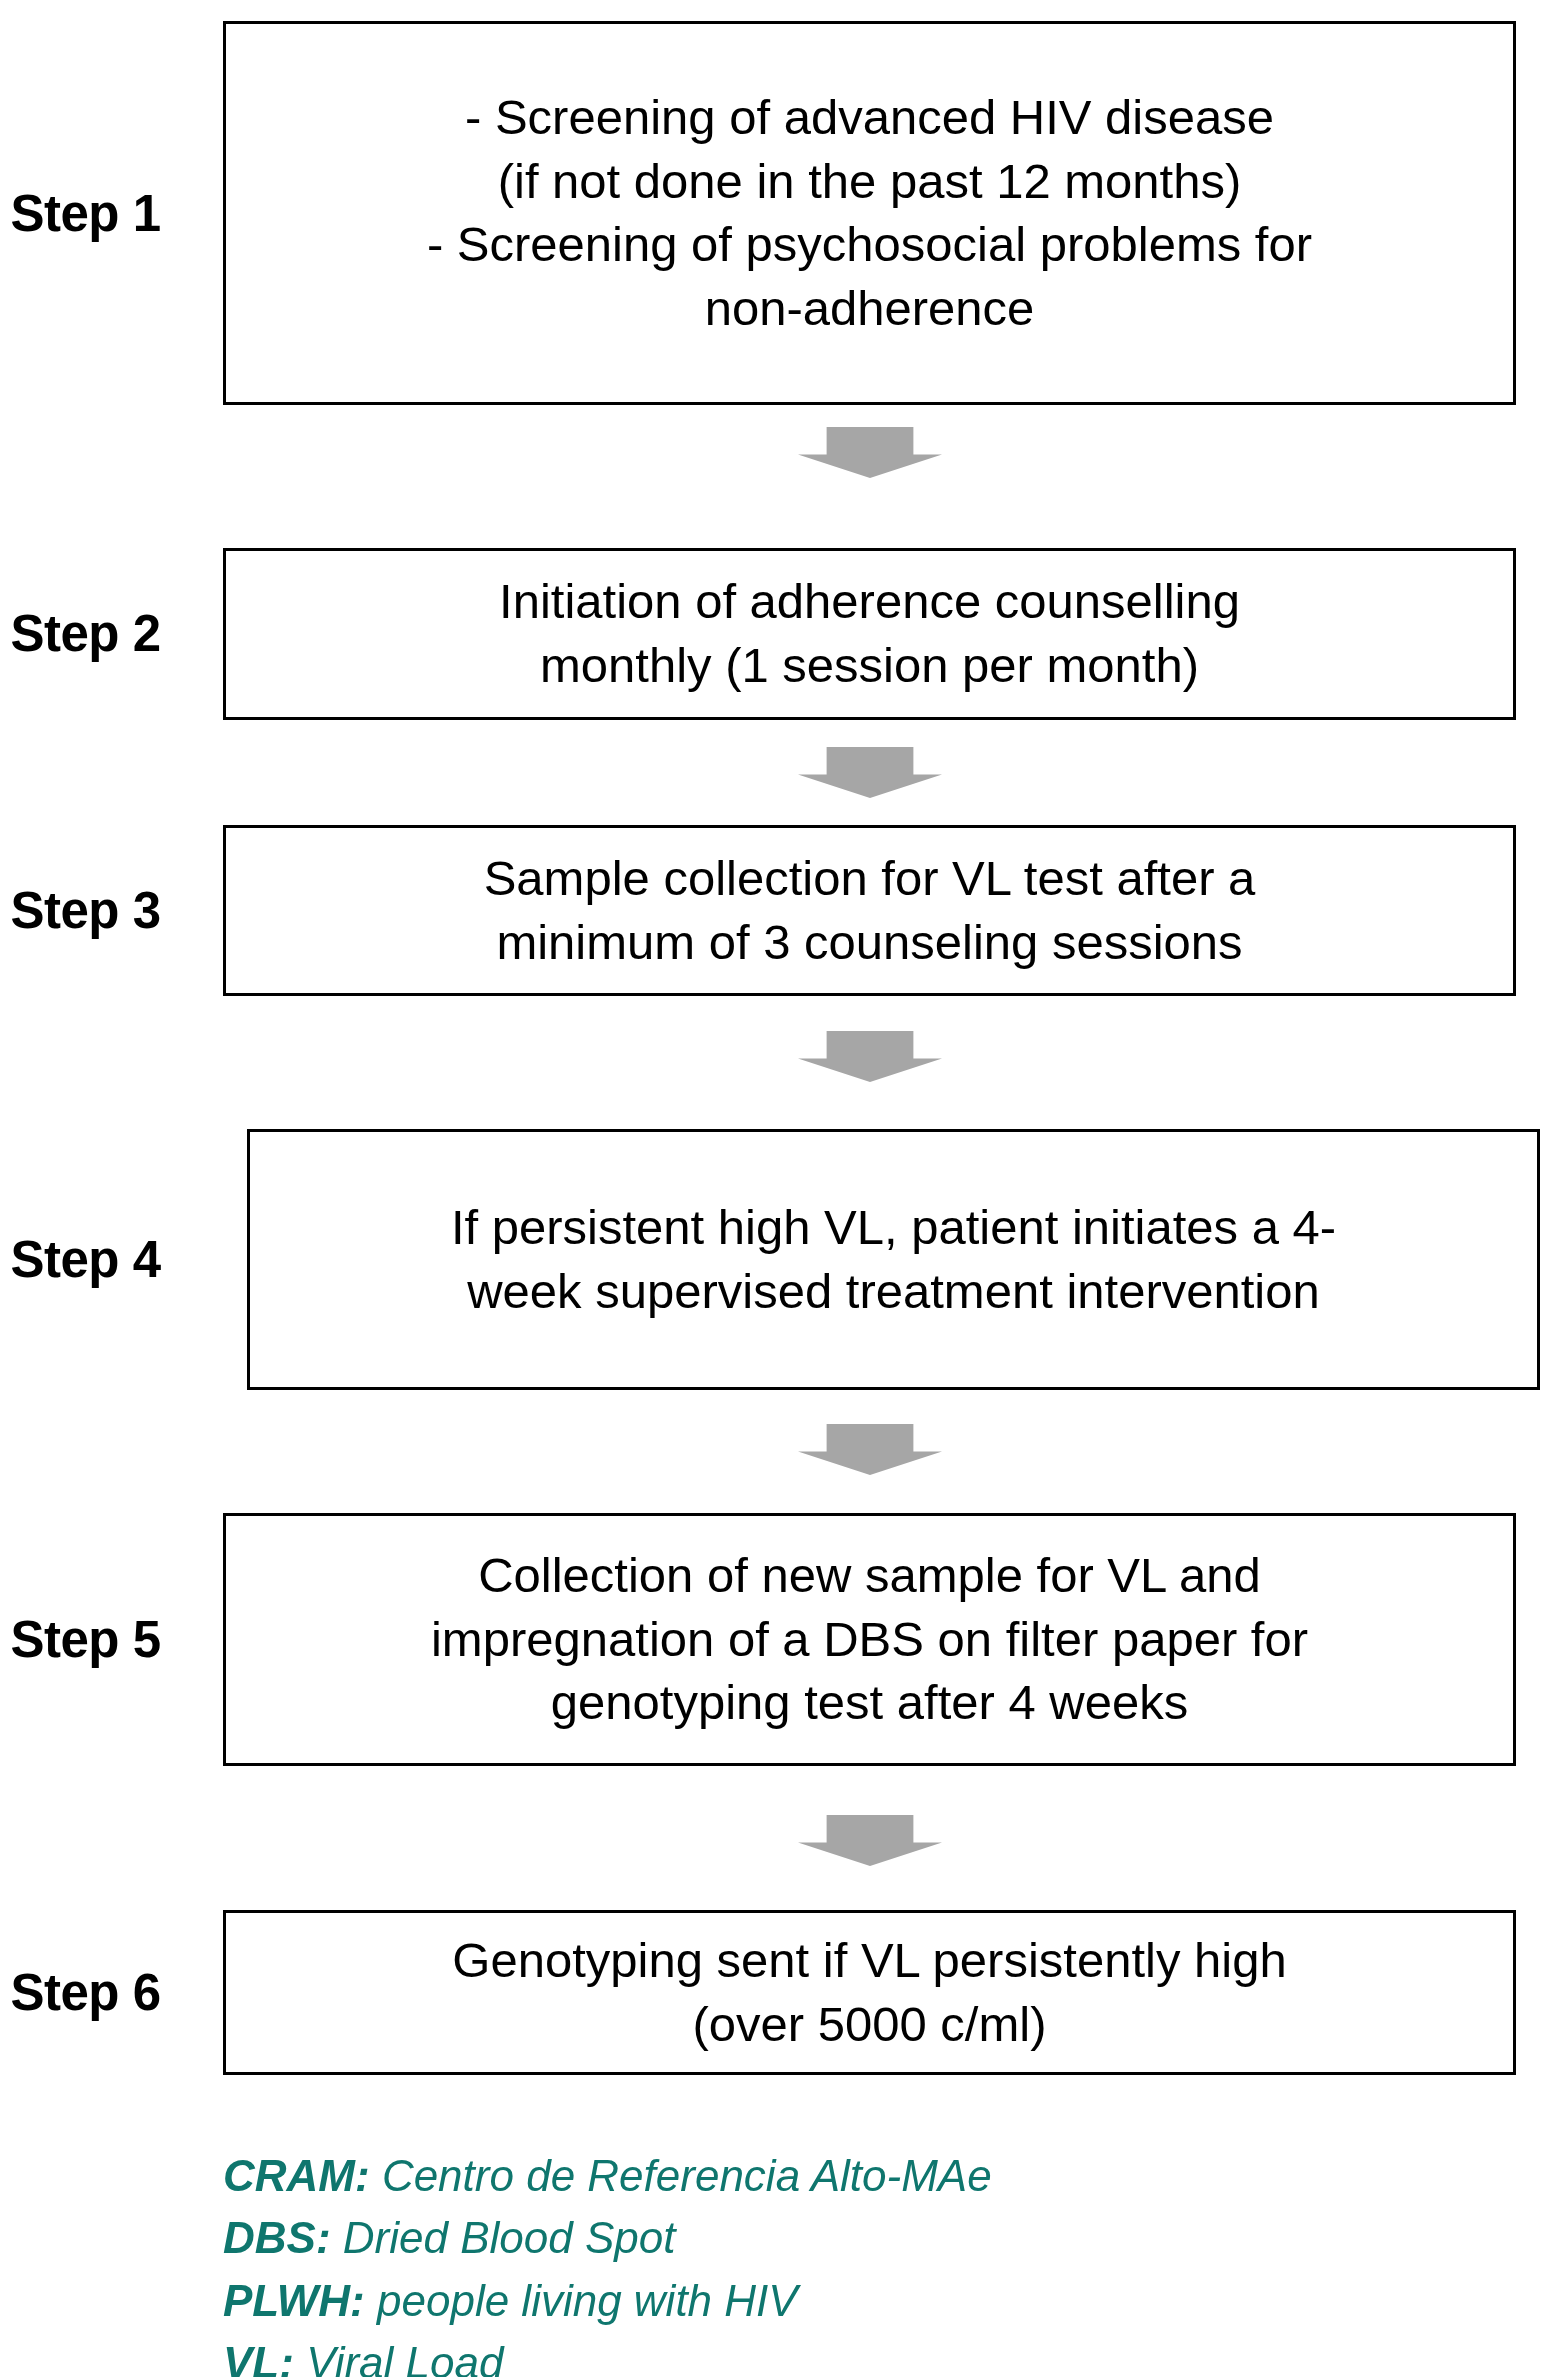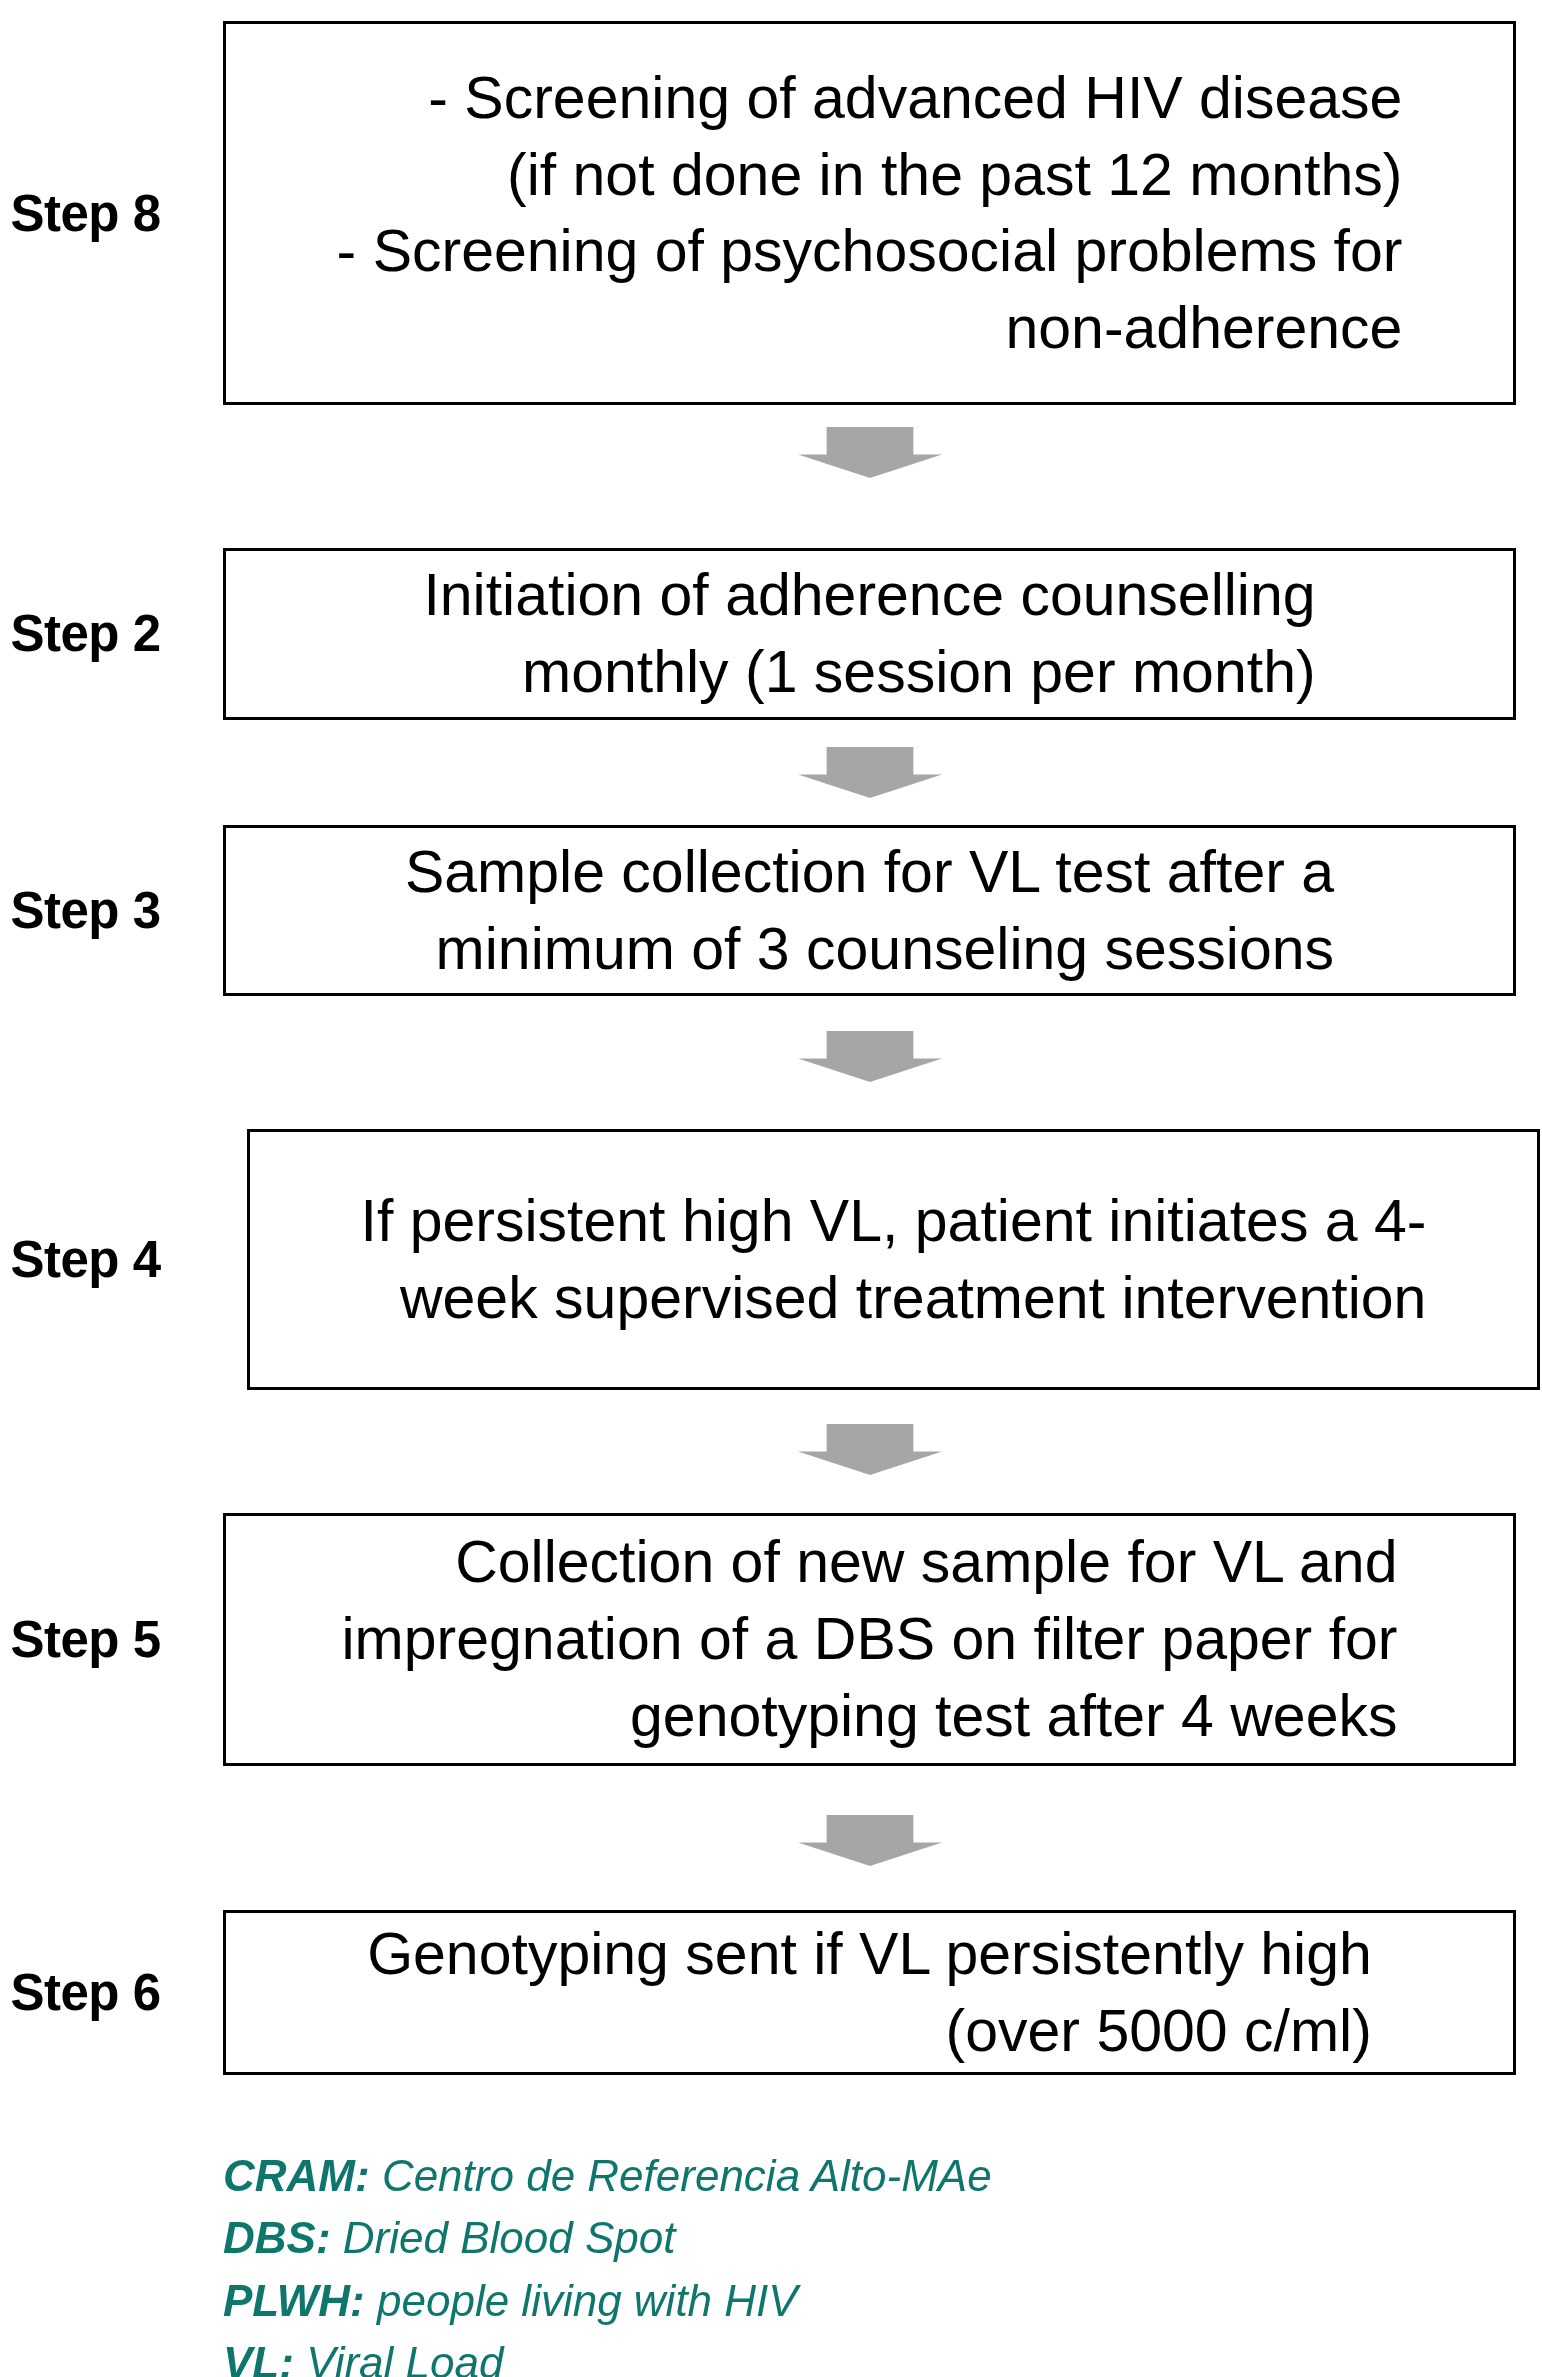--- a/index.html
+++ b/index.html
@@ -51,22 +51,22 @@
     border: 3.3px solid #000000;
     box-sizing: border-box;
     background: #ffffff;
     display: flex;
     align-items: center;
     justify-content: center;
     padding: 3.8px 12.4px;
   }
 
   .step-text {
-    text-align: right;
-    font-size: 59px;
+    text-align: center;
+    font-size: 49px;
     line-height: 1.30;
     color: #000000;
     font-weight: normal;
     white-space: pre-line;
   }
 
   
   .arrow {
     position: absolute;
     width: 144px;
@@ -96,21 +96,21 @@
     font-weight: normal;
     font-style: italic;
   }
 </style>
 </head>
 <body>
 
 <div id="page">
 
   <div class="flow-row" style="top:21.4px; height:384px;">
-    <div class="step-label">Step 8</div>
+    <div class="step-label">Step 1</div>
     <div class="step-box" style="height:384px;">
       <div class="step-text">-   Screening of advanced HIV disease
 (if not done in the past 12 months)
 - Screening of psychosocial problems for
 non-adherence</div>
     </div>
   </div>
 
   <div class="arrow" style="top:427px;">
     <svg viewBox="0 0 302 108" preserveAspectRatio="none">

